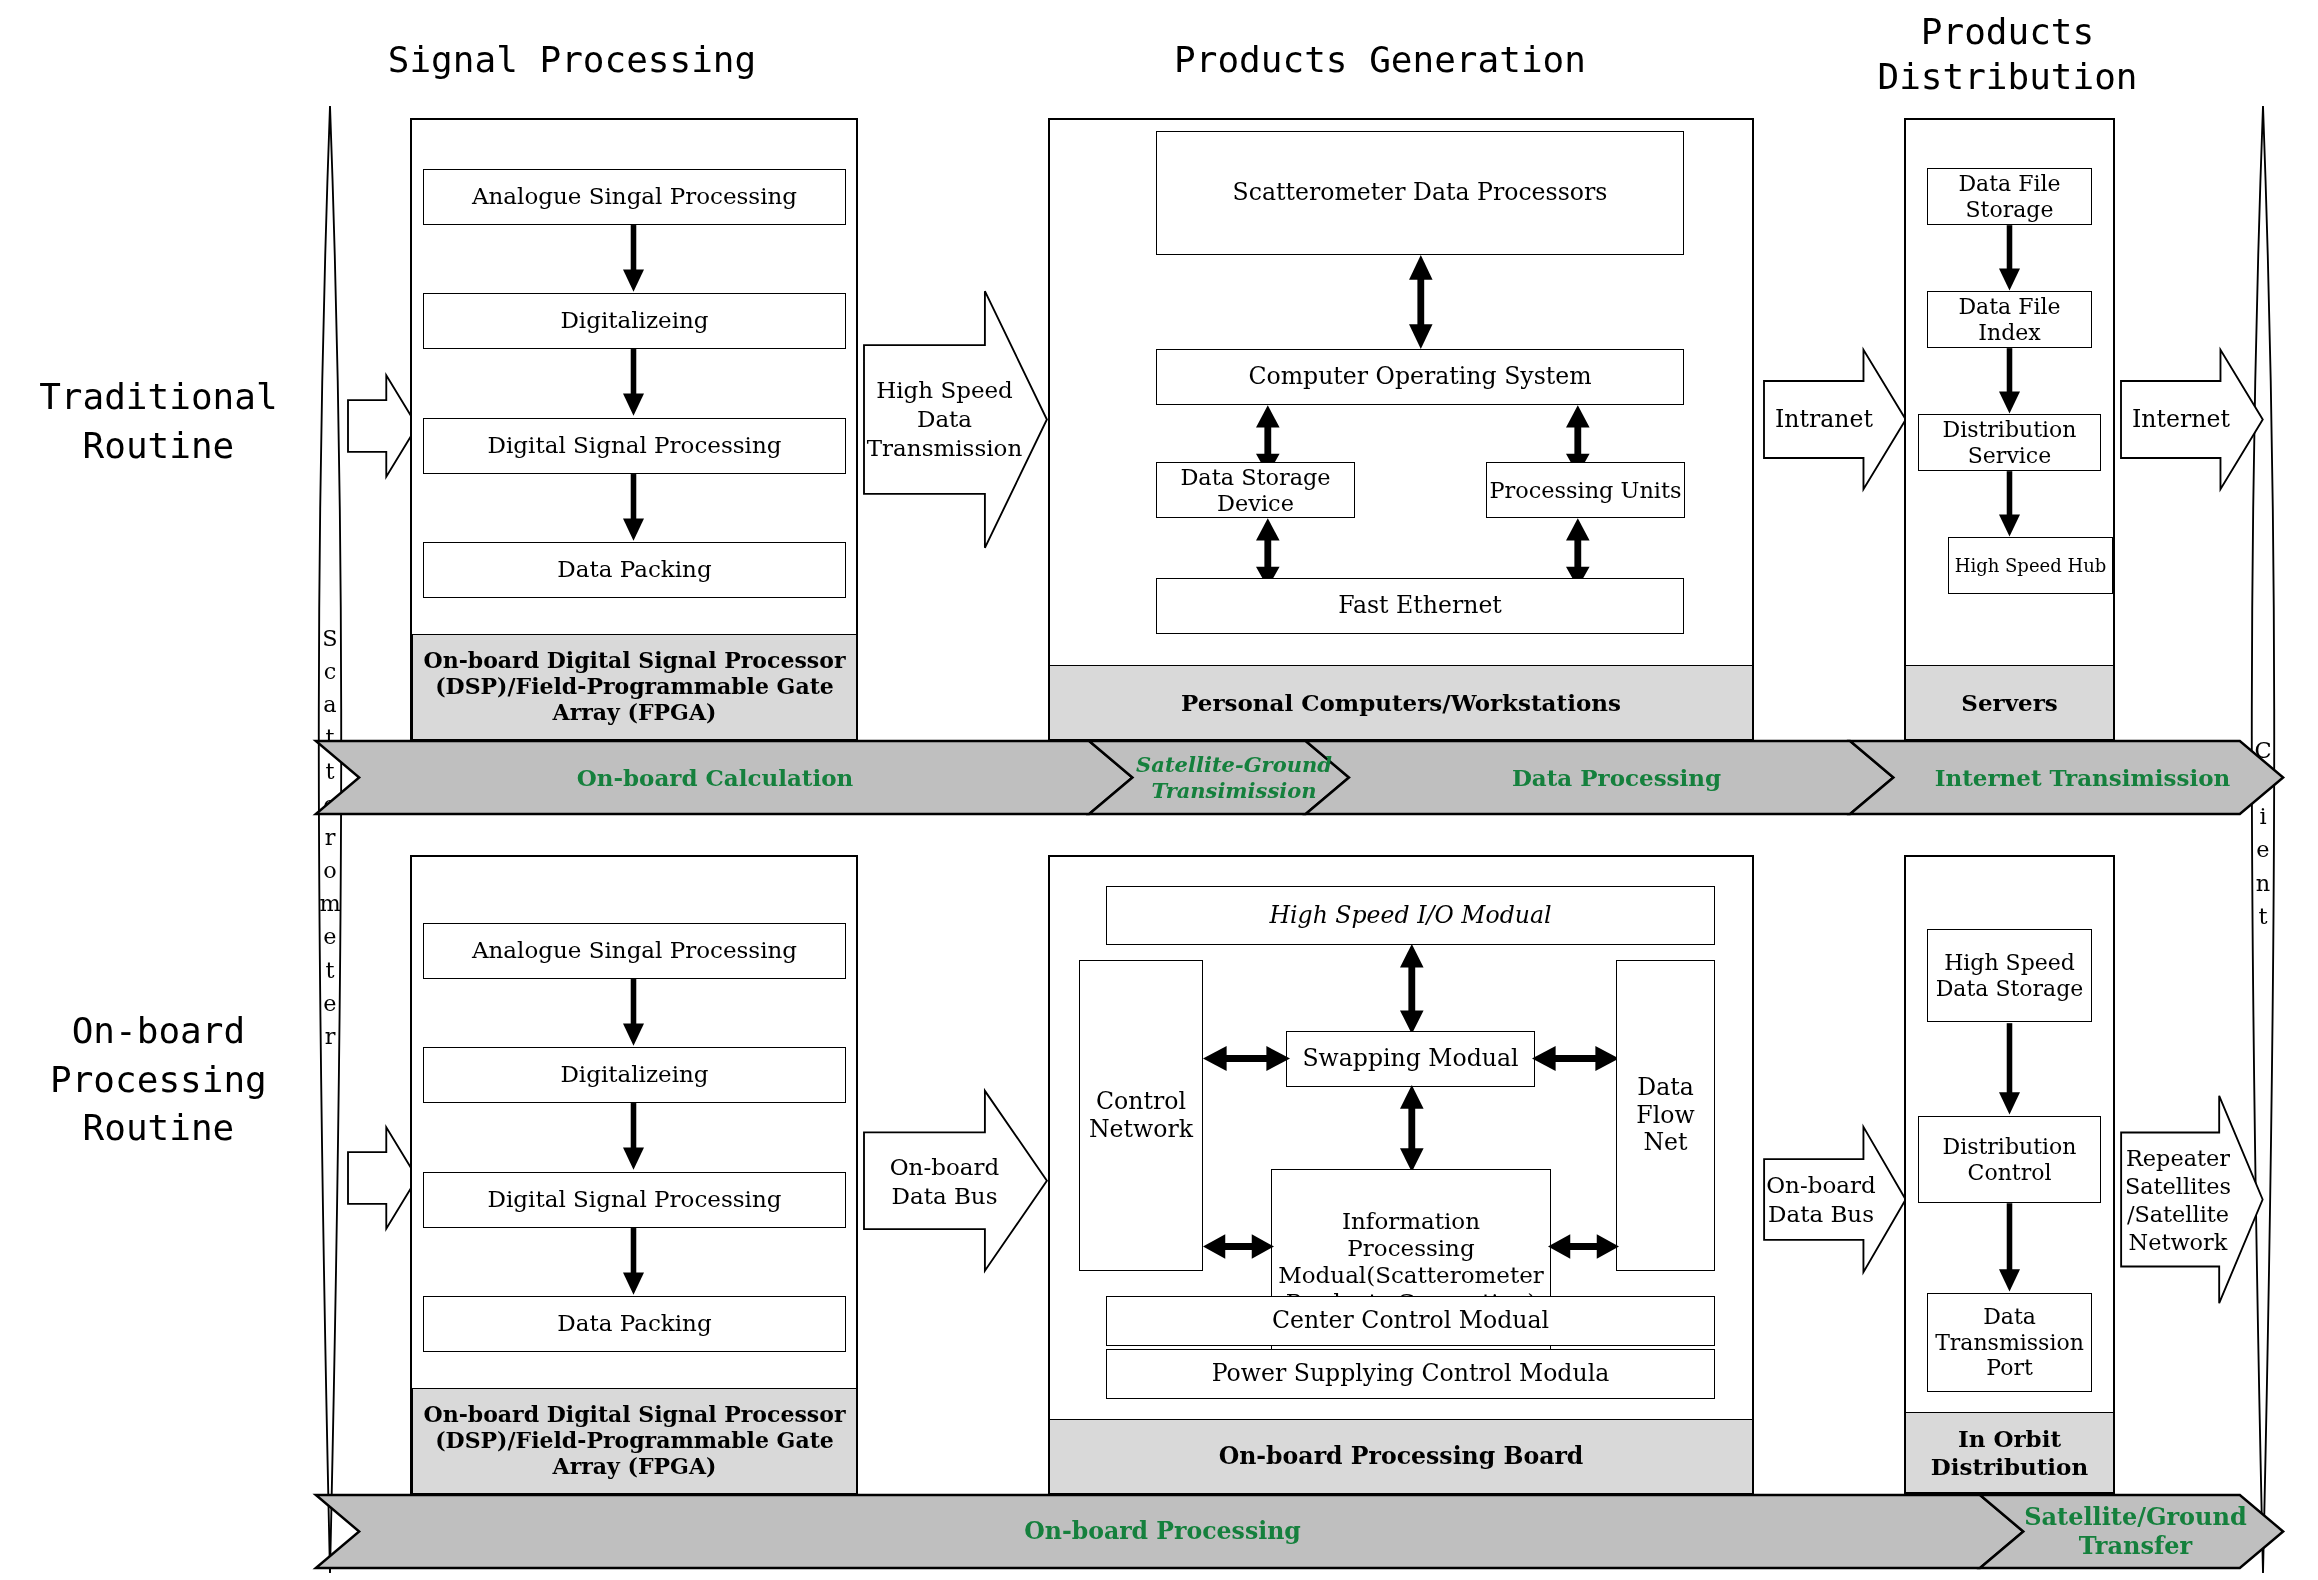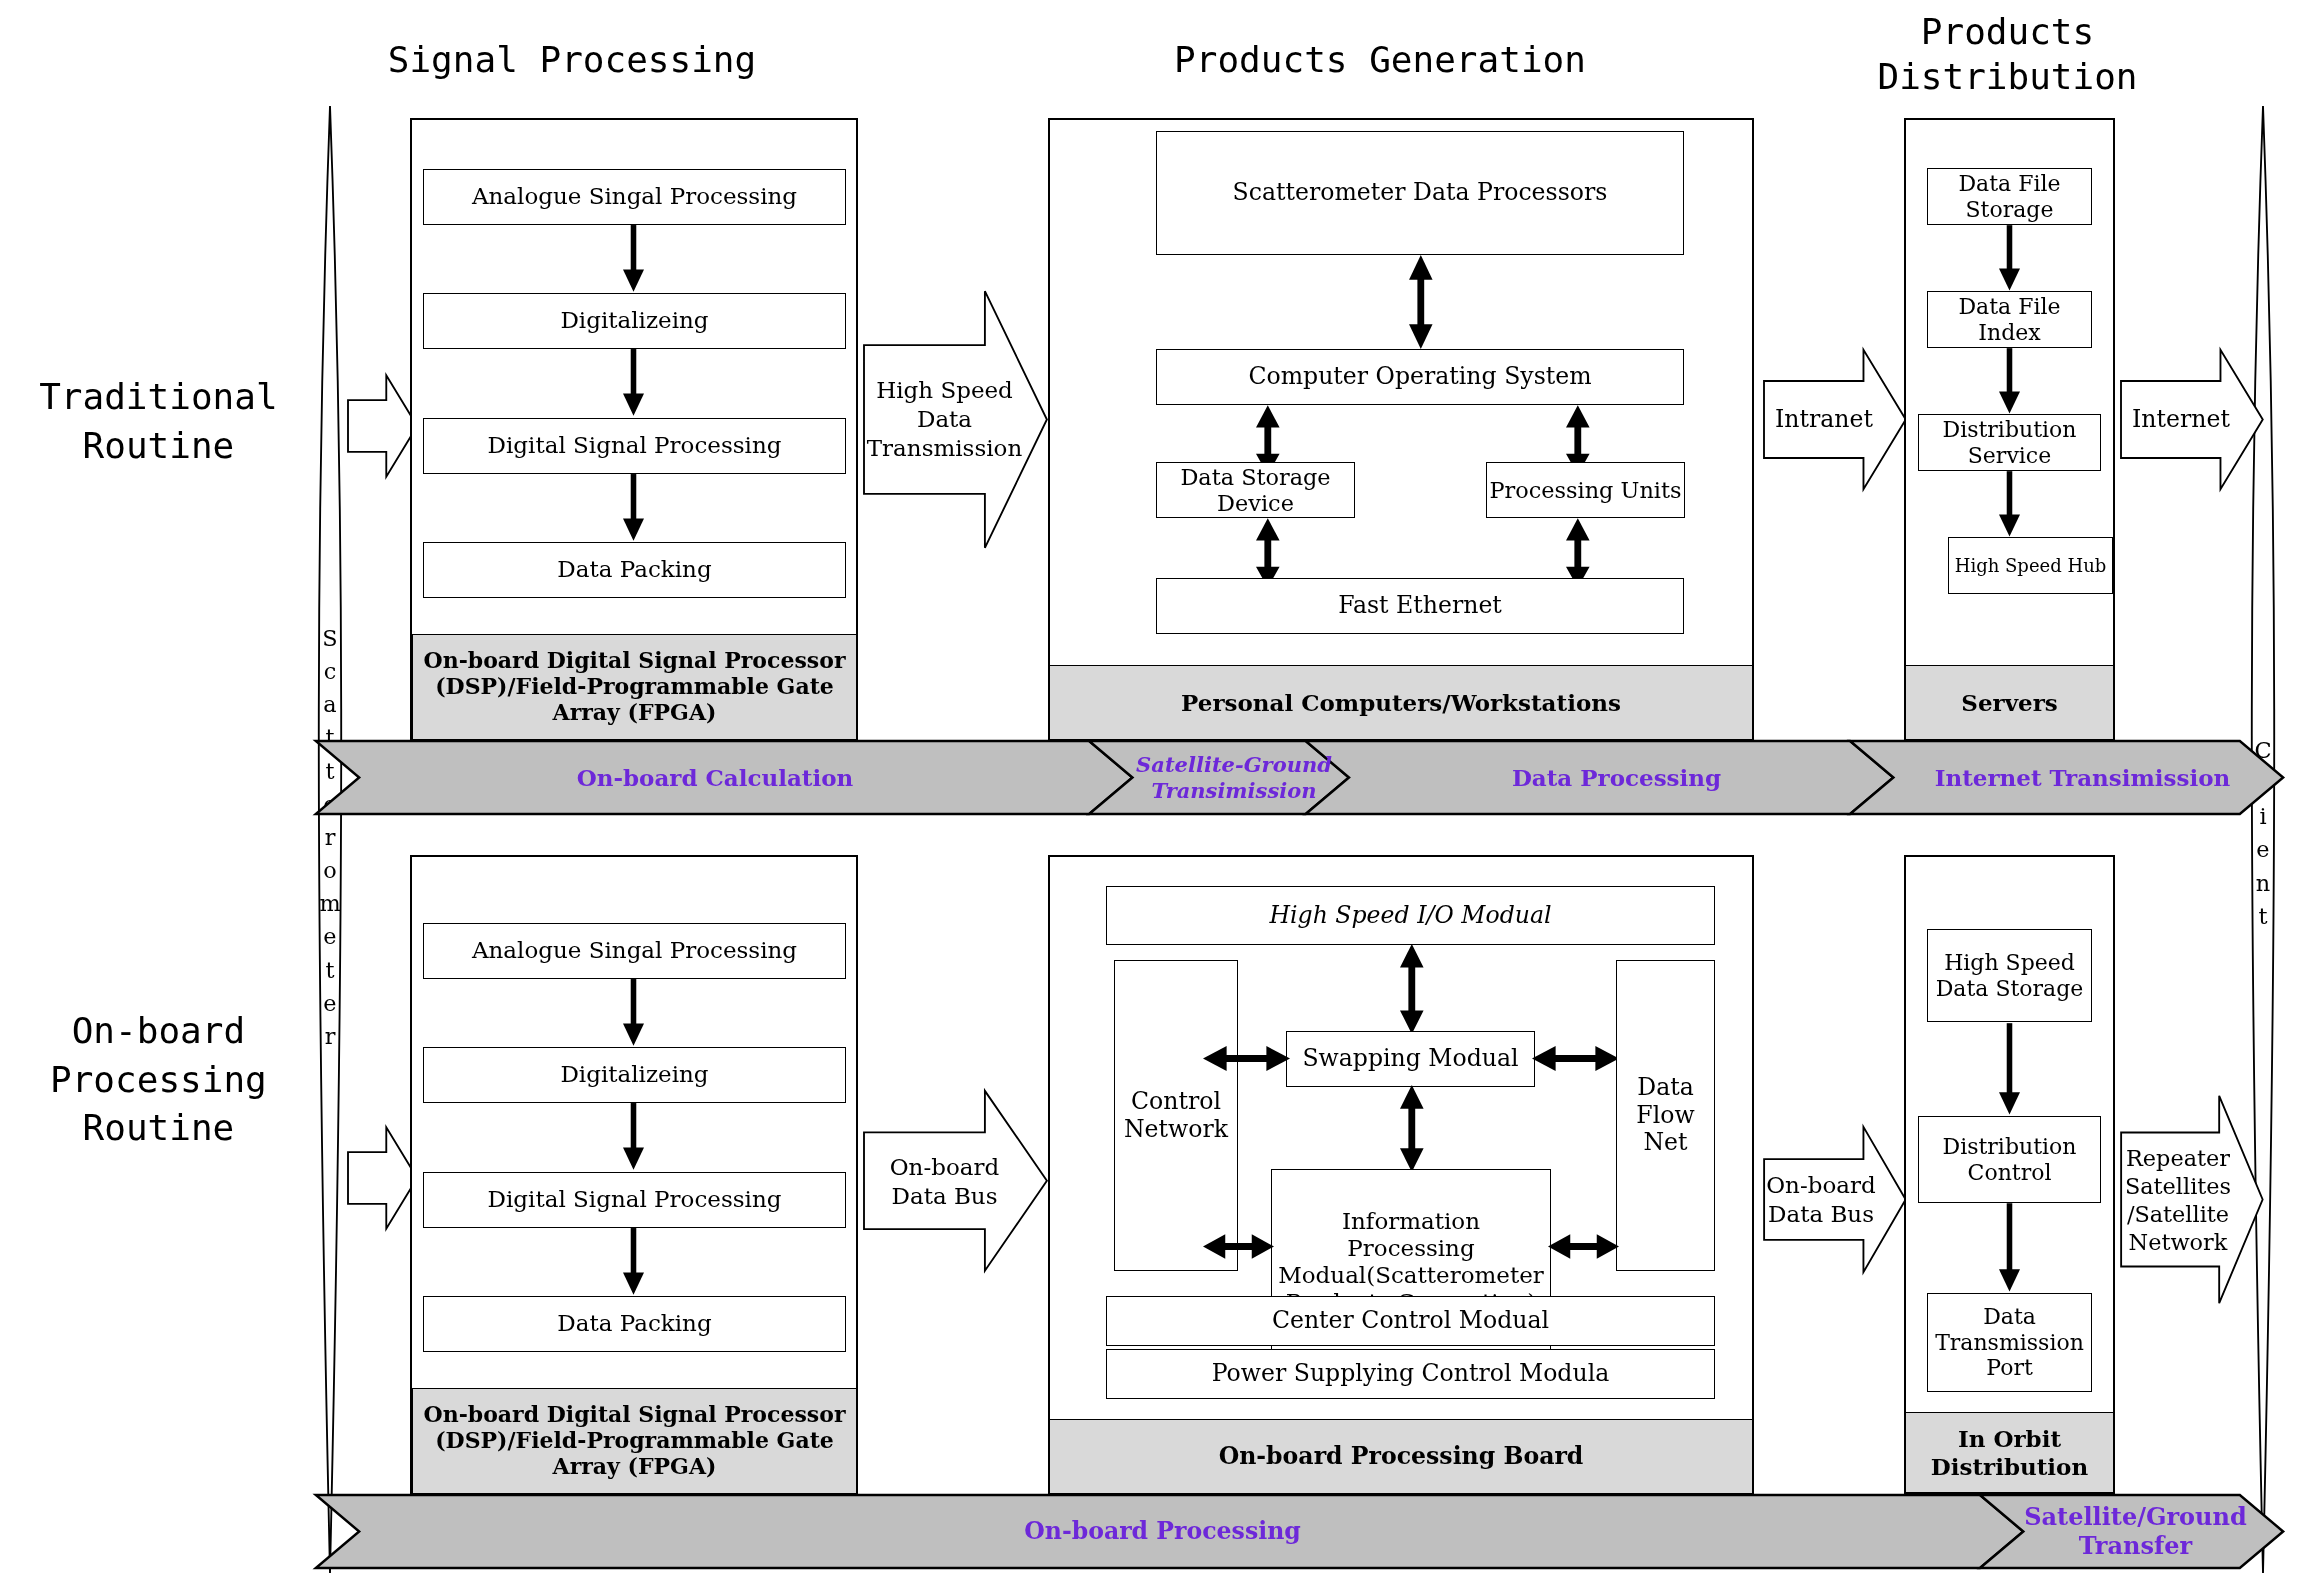--- a/index.html
+++ b/index.html
@@ -5,21 +5,21 @@
   html,body{margin:0;padding:0;background:#fff;}
   body{font-family:"DejaVu Serif",serif;}
   #root{position:relative;width:2319px;height:1581px;background:#fff;overflow:hidden;}
   .abs{position:absolute;box-sizing:border-box;}
   .bx{border:1.9px solid #000;background:#fff;display:flex;align-items:center;justify-content:center;text-align:center;line-height:1.18;font-family:"DejaVu Serif",serif;color:#000;}
   .container{border:2.5px solid #000;background:#fff;}
   .grayband{background:#d9d9d9;border:1.9px solid #000;display:flex;align-items:center;justify-content:center;text-align:center;font-weight:bold;font-family:"DejaVu Serif",serif;line-height:1.18;}
   .routine-label{font-family:"DejaVu Sans Mono",monospace;font-size:36px;text-align:center;line-height:1.35;color:#000;}
   .sec-title{font-family:"DejaVu Sans Mono",monospace;font-size:36px;text-align:center;line-height:1.25;color:#000;white-space:pre-line;}
   .vlabel{font-family:"DejaVu Serif",serif;font-size:22.4px;text-align:center;line-height:1.48;letter-spacing:0;color:#000;}
-  .chev-txt{position:absolute;inset:0;display:flex;align-items:center;justify-content:center;text-align:center;font-weight:bold;font-family:"DejaVu Serif",serif;color:#6d28d9;line-height:1.2;pointer-events:none;}
+  .chev-txt{position:absolute;inset:0;display:flex;align-items:center;justify-content:center;text-align:center;font-weight:bold;font-family:"DejaVu Serif",serif;color:#15803d;line-height:1.2;pointer-events:none;}
   svg{display:block;overflow:visible;}
   .arr-txt{position:absolute;display:flex;align-items:center;justify-content:center;text-align:center;font-family:"DejaVu Serif",serif;color:#000;line-height:1.25;}
 </style>
 </head>
 <body>
 
 <div id="root">
 
   <div class="abs sec-title" style="left:348px;top:37px;width:448px;">Signal Processing</div>
   <div class="abs sec-title" style="left:1007px;top:37px;width:746px;">Products Generation</div>
@@ -196,21 +196,21 @@
   <div class="abs container" style="left:1048px;top:855px;width:706px;height:640px;"></div>
 
   <div class="abs bx" style="left:1106px;top:886px;width:609px;height:59px;font-size:23.6px;font-style:italic;">High Speed I/O Modual</div>
 
   <svg class="abs" style="left:1400px;top:944px;width:23.6px;height:90px;" viewBox="0 0 38 145" width="23.6" height="90">
     <path d="M19 26 L19 118" stroke="#000" stroke-width="11" fill="none"></path>
     <path d="M19 0 L0 38 L38 38 Z" fill="#000"></path>
     <path d="M19 145 L0 107 L38 107 Z" fill="#000"></path>
   </svg>
 
-  <div class="abs bx" style="left:1079px;top:960px;width:124px;height:311px;font-size:23.6px;margin-left:35px;">Control Network</div>
+  <div class="abs bx" style="left:1079px;top:960px;width:124px;height:311px;font-size:23.6px;">Control Network</div>
 
   <div class="abs bx" style="left:1286px;top:1031px;width:249px;height:56px;font-size:23.6px;">Swapping Modual</div>
 
   <svg class="abs" style="left:1203px;top:1046px;width:87px;height:25px;" viewBox="0 0 140 40" width="87" height="25">
     <path d="M30 20 L110 20" stroke="#000" stroke-width="11" fill="none"></path>
     <path d="M0 20 L38 0 L38 40 Z" fill="#000"></path>
     <path d="M140 20 L102 0 L102 40 Z" fill="#000"></path>
   </svg>
   <svg class="abs" style="left:1532px;top:1046px;width:87px;height:25px;" viewBox="0 0 140 40" width="87" height="25">
     <path d="M30 20 L110 20" stroke="#000" stroke-width="11" fill="none"></path>

